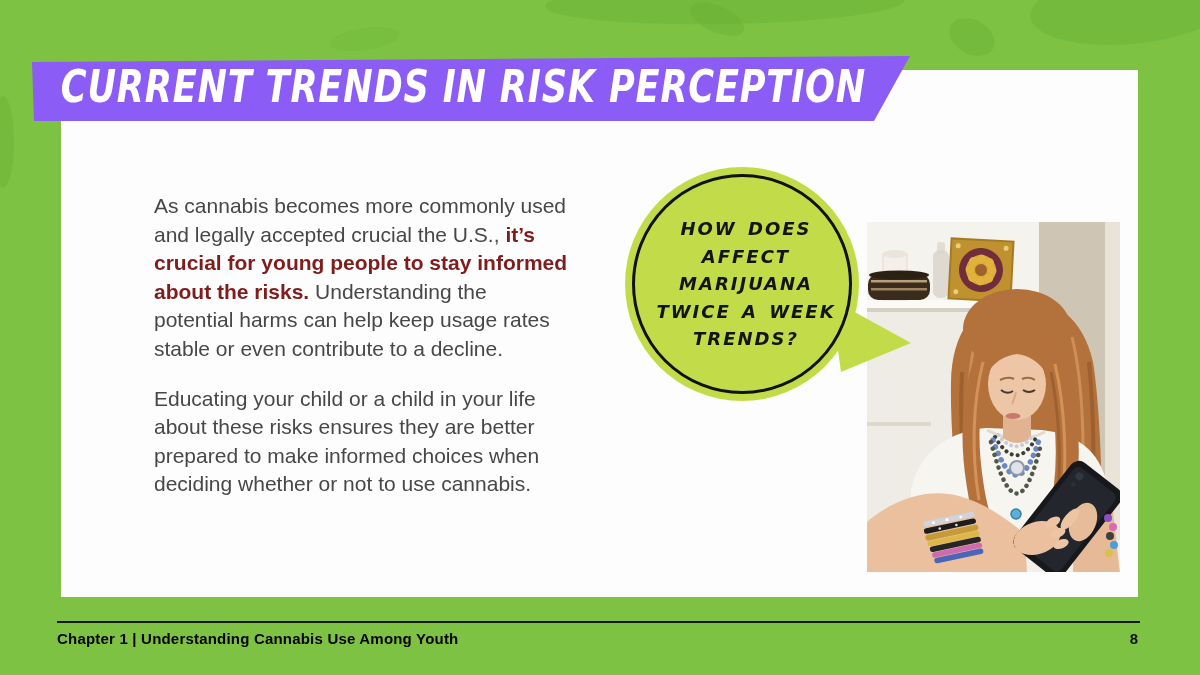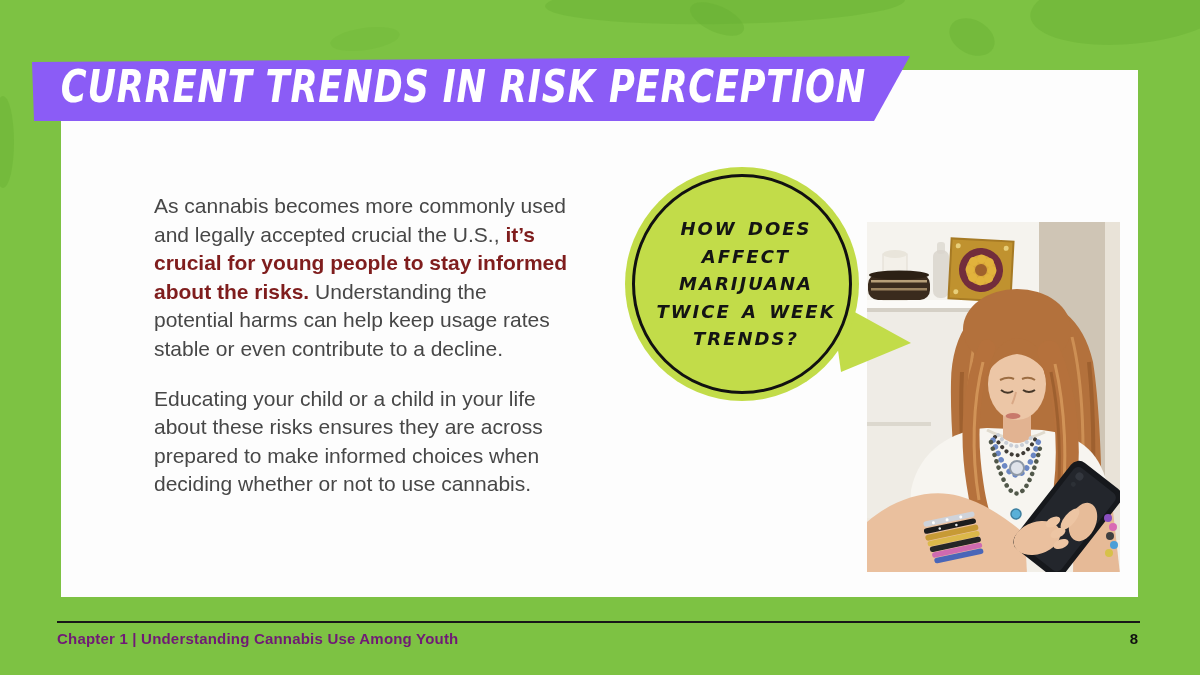--- a/index.html
+++ b/index.html
@@ -31,21 +31,21 @@
     display:flex;align-items:center;justify-content:center;z-index:5;
   }
   .bubble-text{
     font-family:"DejaVu Sans",sans-serif;font-style:italic;font-weight:700;
     font-size:18px;line-height:27.5px;letter-spacing:2px;word-spacing:3px;
     text-align:center;color:#141414;margin-left:8px;
   }
   .tail{position:absolute;left:831px;top:293px;z-index:4;}
   .photo{position:absolute;left:867px;top:222px;width:253px;height:350px;z-index:3;overflow:hidden;background:#d6ccbf;}
   .footer-line{position:absolute;left:57px;top:621px;width:1083px;height:2px;background:#171717;z-index:2;}
-  .footer-text{position:absolute;left:57px;top:630px;font-size:15px;font-weight:700;color:#701a75;z-index:2;letter-spacing:.2px;text-align:right;}
+  .footer-text{position:absolute;left:57px;top:630px;font-size:15px;font-weight:700;color:#000000;z-index:2;letter-spacing:.2px;text-align:right;}
   .page-num{position:absolute;right:62px;top:630px;font-size:15px;font-weight:700;color:#101010;z-index:2;}
 </style>
 </head>
 <body>
 
 <div class="stage">
 
   <div class="blob" style="left:545px;top:-18px;width:360px;height:42px;transform:rotate(-1deg);"></div>
   <div class="blob" style="left:688px;top:6px;width:58px;height:26px;transform:rotate(24deg);"></div>
   <div class="blob" style="left:948px;top:20px;width:48px;height:34px;transform:rotate(28deg);"></div>
@@ -63,21 +63,21 @@
     <div class="para">
         <div><span>As cannabis becomes more commonly used</span></div>
         <div><span>and legally accepted crucial the U.S., </span><span class="bold">it’s</span></div>
         <div><span class="bold">crucial for young people to stay informed</span></div>
         <div><span class="bold">about the risks.</span><span> Understanding the</span></div>
         <div><span>potential harms can help keep usage rates</span></div>
         <div><span>stable or even contribute to a decline.</span></div>
       </div>
     <div class="para">
         <div>Educating your child or a child in your life</div>
-        <div>about these risks ensures they are across</div>
+        <div>about these risks ensures they are better</div>
         <div>prepared to make informed choices when</div>
         <div>deciding whether or not to use cannabis.</div>
       </div>
   </div>
 
   <div class="photo">
     <svg viewBox="0 0 253 350" width="253" height="350" xmlns="http://www.w3.org/2000/svg">
 
       <rect x="0" y="0" width="253" height="350" fill="#efece6"></rect>
       <rect x="150" y="0" width="103" height="350" fill="#cfc5b5"></rect>

